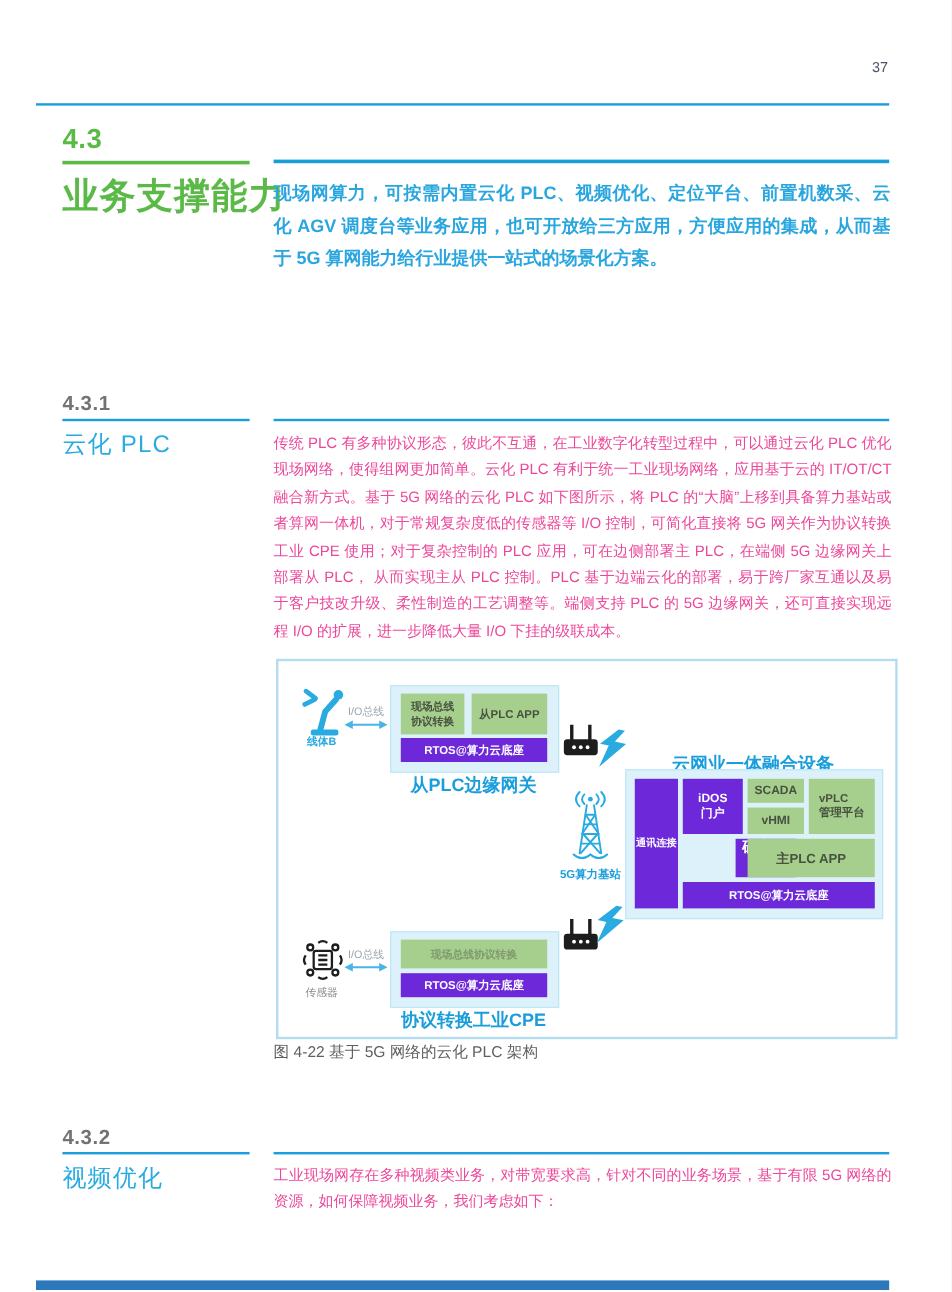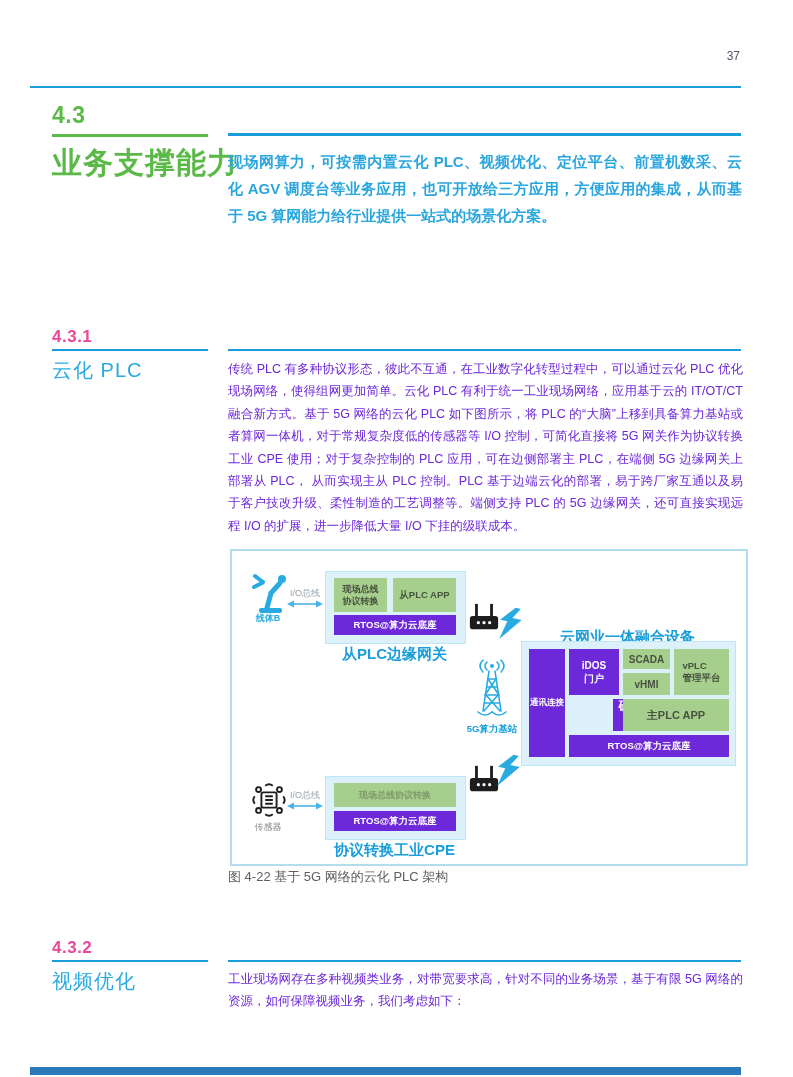--- a/index.html
+++ b/index.html
@@ -4,24 +4,24 @@
 <style>
   html,body{margin:0;padding:0;background:#e9e9e9;}
   .page{position:relative;width:793px;height:1077px;background:#ffffff;margin:0 auto;overflow:hidden;
         font-family:"Liberation Sans","DejaVu Sans",sans-serif;padding-left:38px;}
   .abs{position:absolute;}
   .rule-blue{background:#1a9edb;}
   .rule-green{background:#5bba47;}
   .pagenum{font-size:12px;color:#4a5568;text-align:right;width:24px;}
   .h-num-green{color:#5bba47;font-weight:700;font-size:23px;letter-spacing:.5px;}
   .h-title-green{color:#5bba47;font-weight:700;font-size:30px;letter-spacing:1px;text-align:center;}
-  .h-num-blue{color:#ec4899;font-weight:700;font-size:17px;letter-spacing:.5px;}
+  .h-num-blue{color:#737373;font-weight:700;font-size:17px;letter-spacing:.5px;}
   .h-title-blue{color:#29abe2;font-weight:400;font-size:20px;letter-spacing:1px;}
   .body-blue{color:#2aa6df;font-weight:600;font-size:15px;line-height:27px;text-align:justify;}
-  .body-gray{color:#6d28d9;font-size:12.5px;line-height:22.4px;text-align:justify;}
+  .body-gray{color:#ec4899;font-size:12.5px;line-height:22.4px;text-align:justify;}
   .caption{color:#5f5f5f;font-size:13px;}
   .fig-box{border:2px solid #b3ddef;background:#ffffff;}
   .panel{background:#dcf1fa;border:1px solid #bce7f7;}
   .gbox{background:#a6cf8d;color:#47523f;display:flex;align-items:center;justify-content:center;
         text-align:left;font-weight:600;}
   .bbox{background:#6d28d9;color:#ffffff;display:flex;align-items:center;justify-content:center;
         text-align:center;font-weight:600;}
   .pre{white-space:pre-line;}
   .fig-label{color:#1a9edb;font-weight:700;font-size:15px;text-align:center;}
   .io-label{color:#98a4ad;font-size:9px;text-align:center;}

